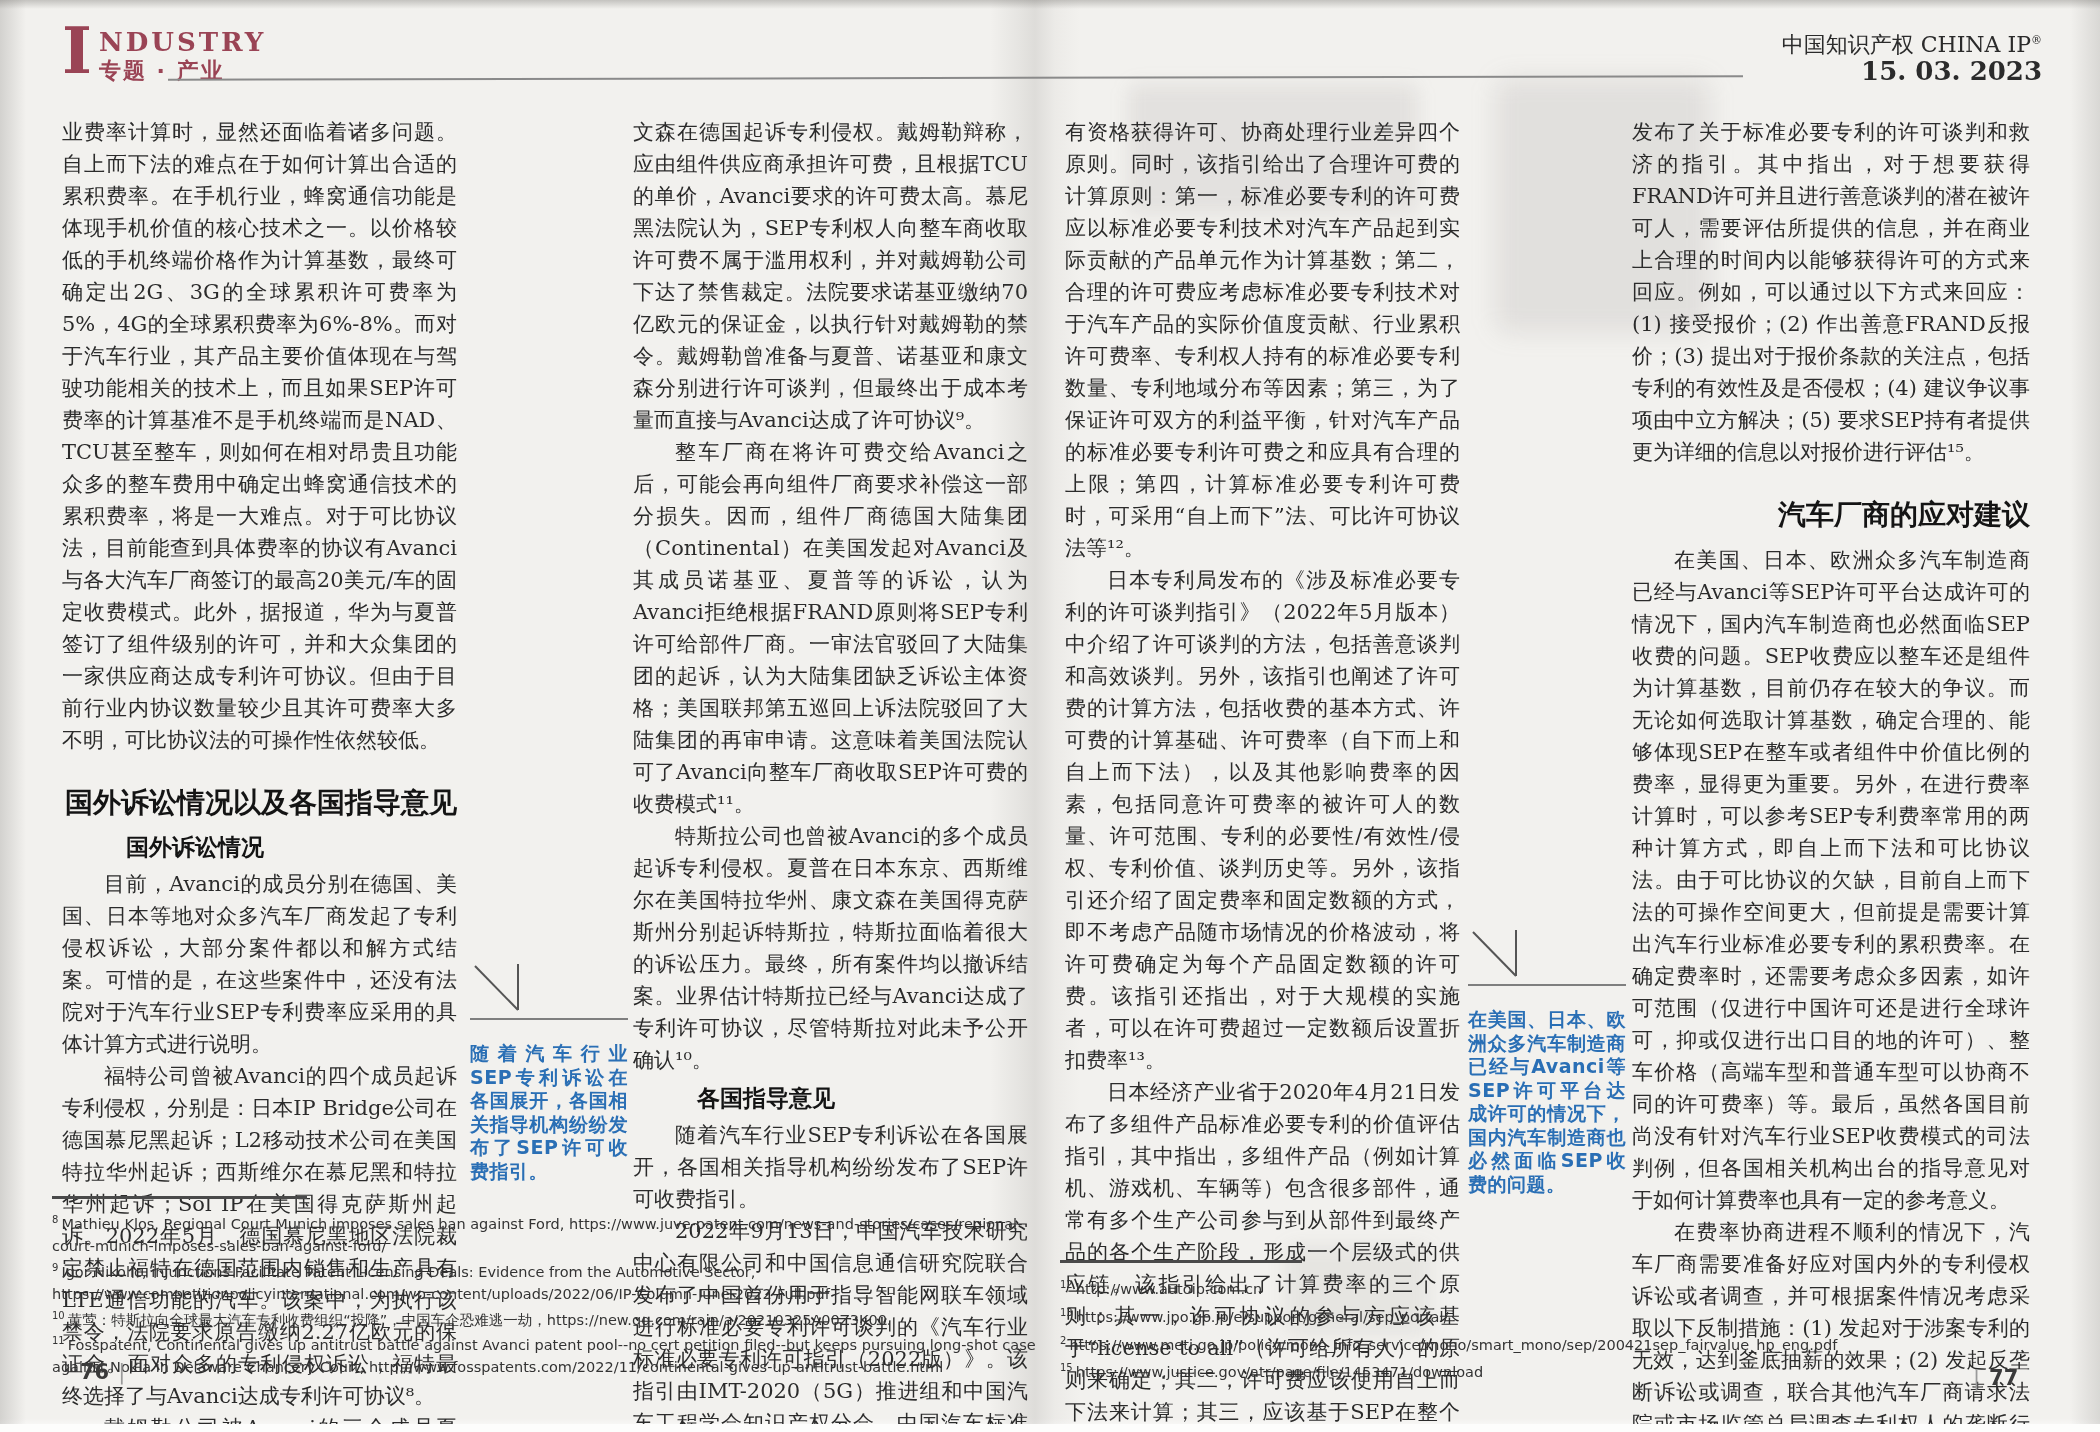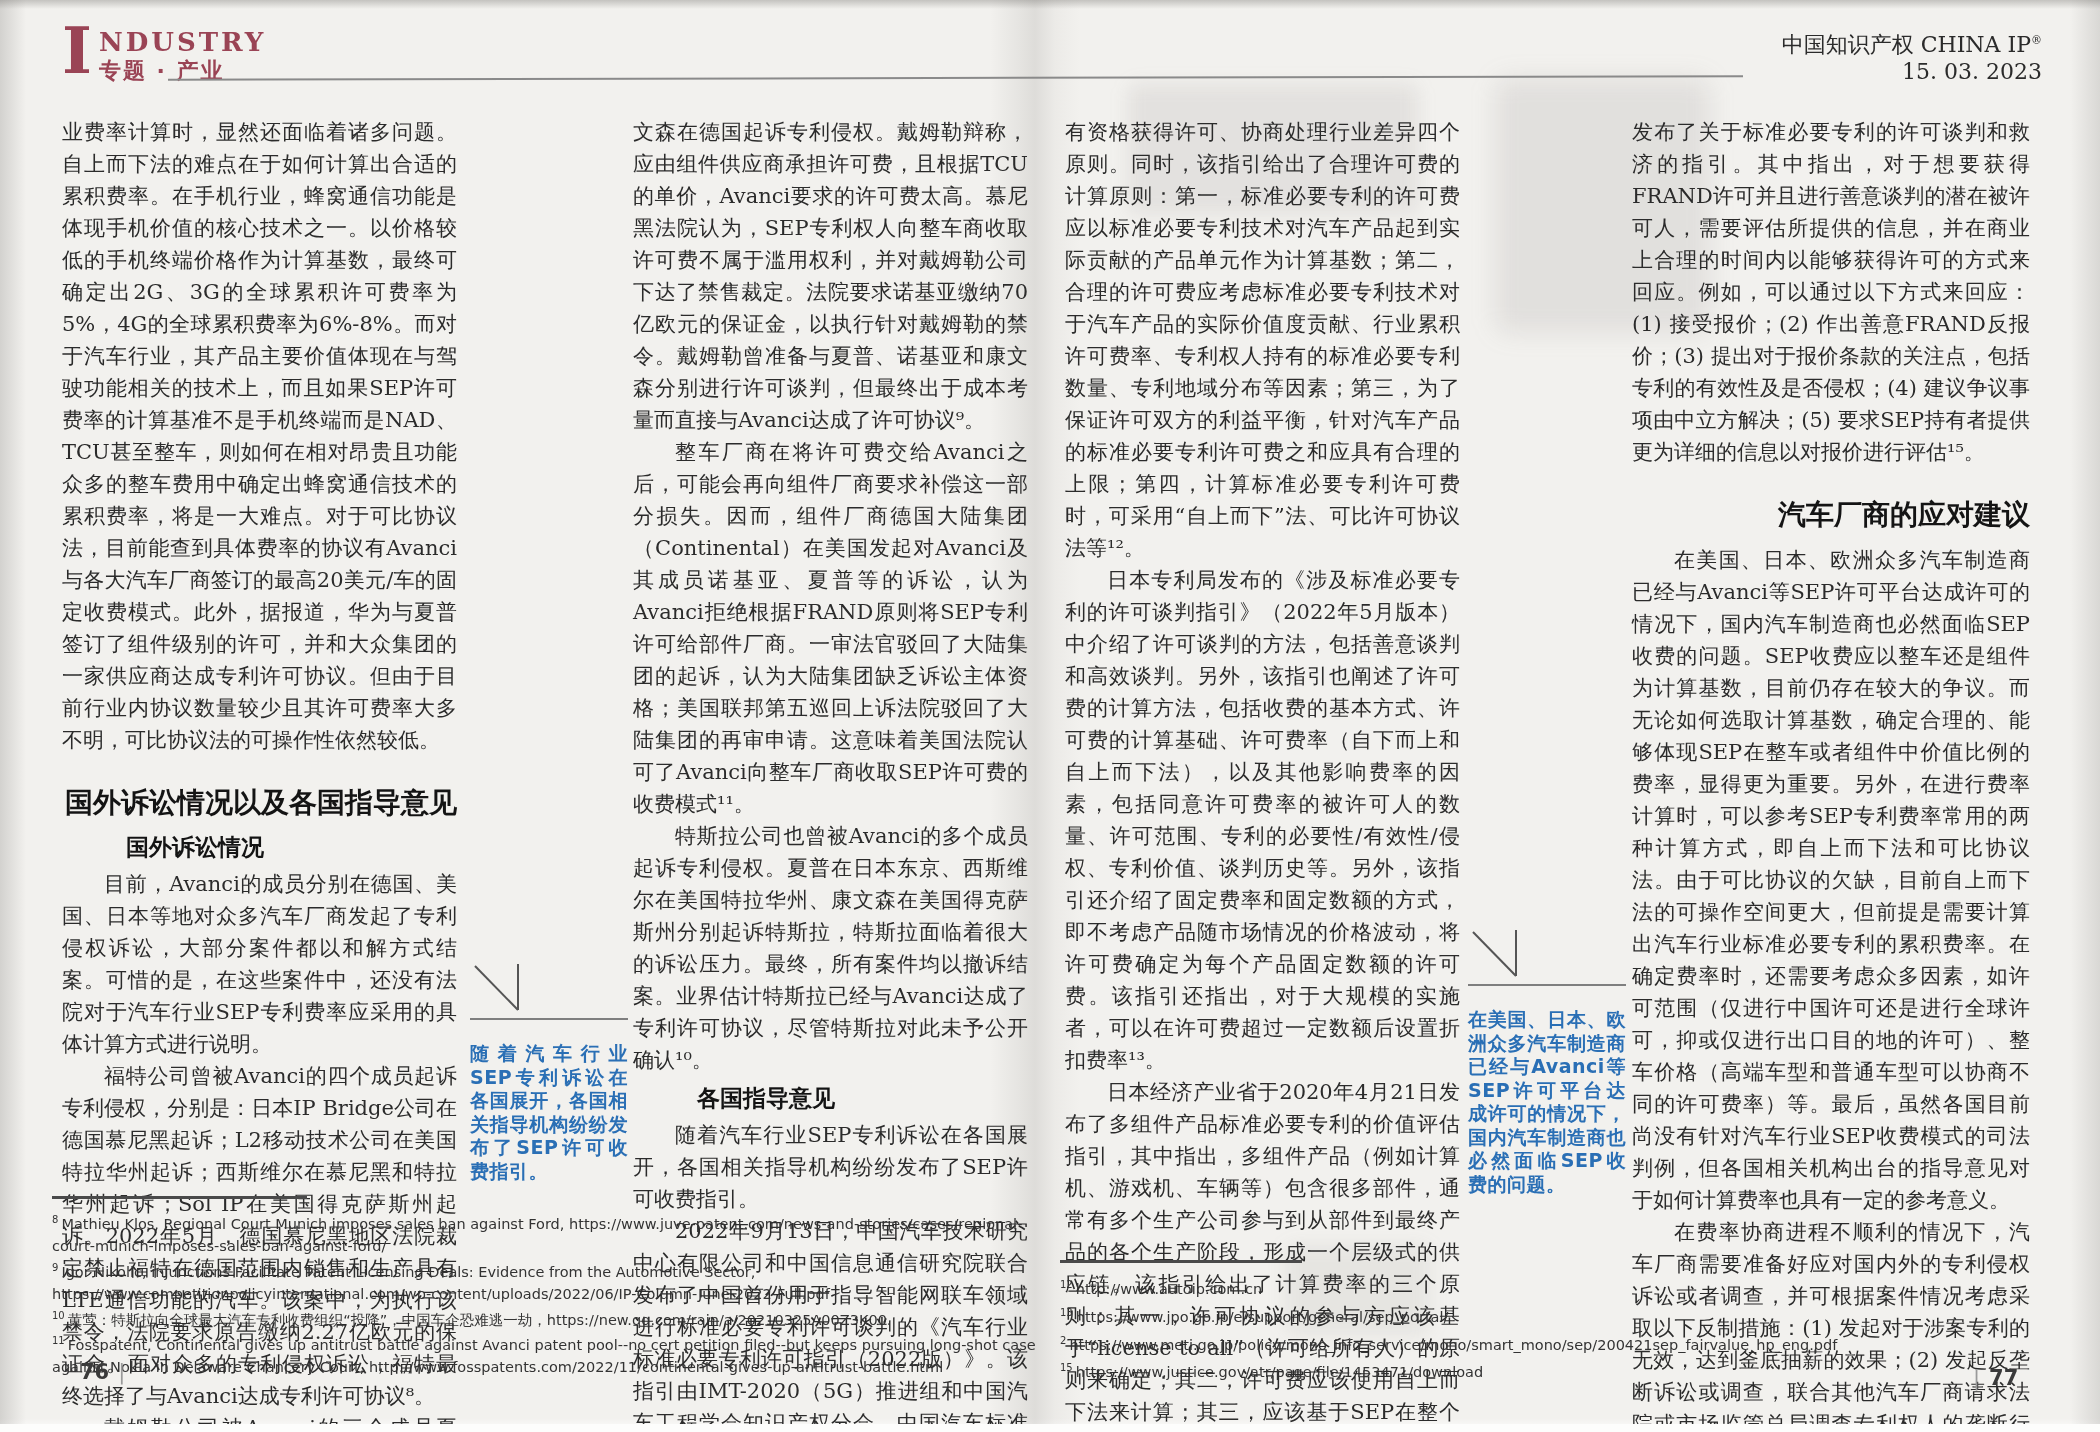--- a/index.html
+++ b/index.html
@@ -21,21 +21,21 @@
   
   .brandmark{position:absolute;left:62px;top:22px;display:flex;align-items:flex-start;}
   .big-i{font-family:"DejaVu Serif","Liberation Serif",serif;font-size:64px;line-height:58px;font-weight:700;color:#9a4455;}
   .brand-col{display:flex;flex-direction:column;margin-left:7px;margin-top:6px;}
   .ndustry{font-family:"DejaVu Serif","Liberation Serif",serif;font-size:26px;letter-spacing:3px;color:#9a4455;font-weight:600;line-height:28px;}
   .brand-cn{font-family:"DejaVu Sans","Liberation Sans",sans-serif;font-size:22px;letter-spacing:2px;color:#9a4455;font-weight:700;line-height:26px;margin-top:2px;}
   .head-rule{position:absolute;left:168px;top:77px;width:1575px;height:2px;background:#8a8a8a;transform:rotate(-0.12deg);}
   .masthead{position:absolute;right:58px;top:28px;text-align:right;color:#2b2b2b;}
   .masthead .journal{font-size:22px;line-height:26px;}
   .masthead .journal sup{font-size:11px;}
-  .masthead .date{font-size:22px;line-height:27px;}
+  .masthead .date{font-size:26px;line-height:27px;font-weight:bold;}
   
   .col{
     position:absolute;top:116px;width:395px;
     font-size:21px;line-height:32px;color:#2b2b2b;
     text-align:justify;
   }
   .col p{margin:0;}
   .col p.ind{text-indent:2em;}
   .col1{left:62px;}
   .col2{left:633px;}

